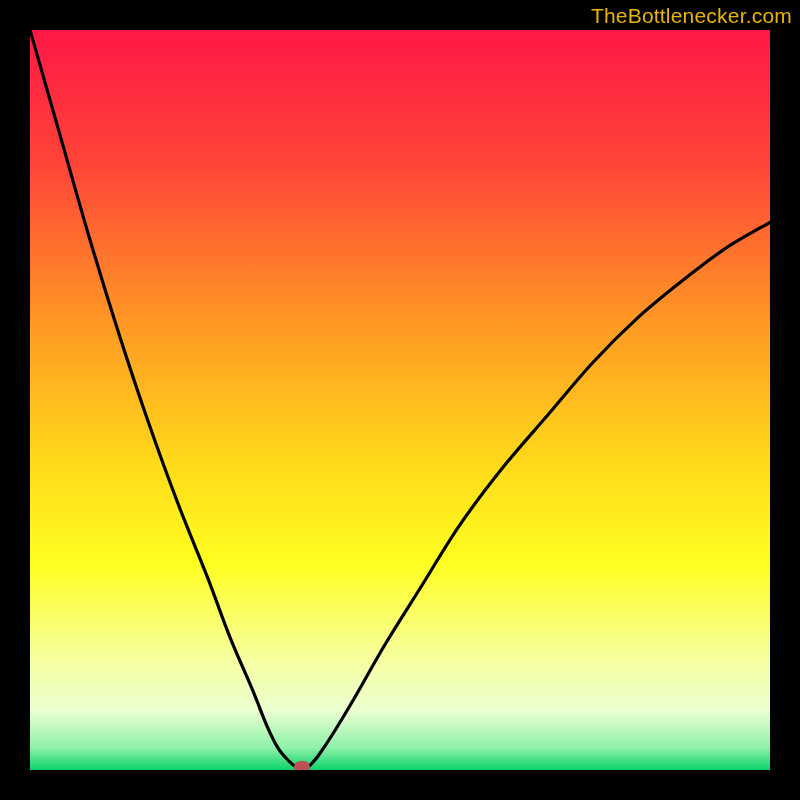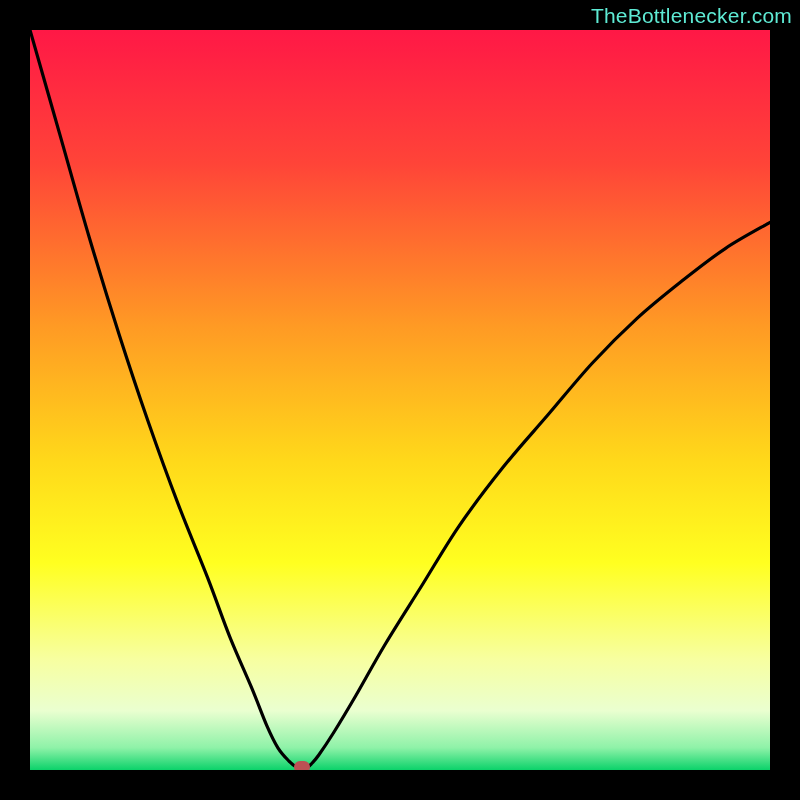--- a/index.html
+++ b/index.html
@@ -44,21 +44,21 @@
     width: 16px;
     height: 12px;
     background: #bb5154;
     border-radius: 6px;
     transform: translate(-50%, -50%);
   }
   .watermark {
     position: absolute;
     top: 4px;
     right: 8px;
-    color: #5eead4;
+    color: #eab308;
     font-size: 21px;
     font-weight: 500;
     letter-spacing: 0.2px;
   }
 </style>
 </head>
 <body>
 
 <div class="frame">
   <div class="plot-area">

